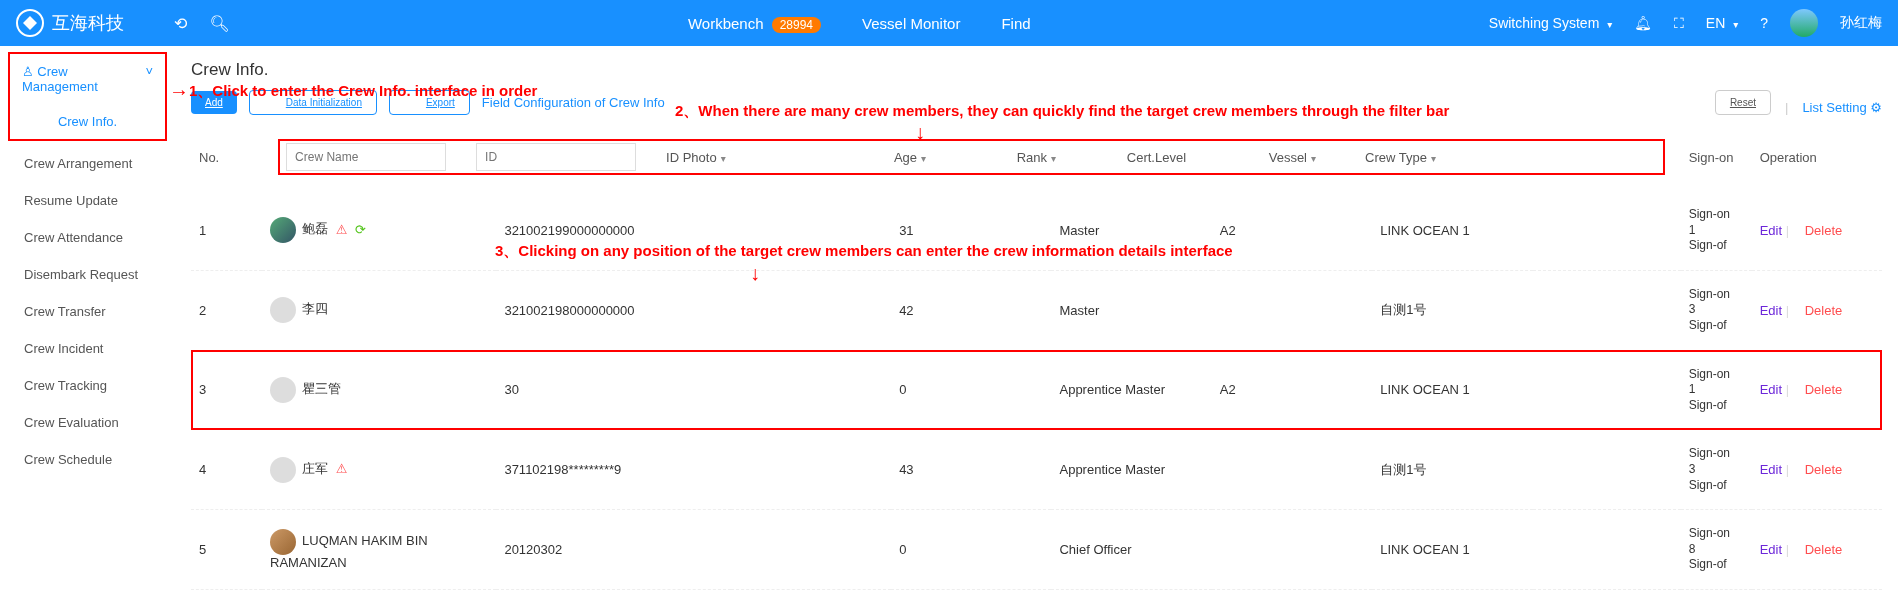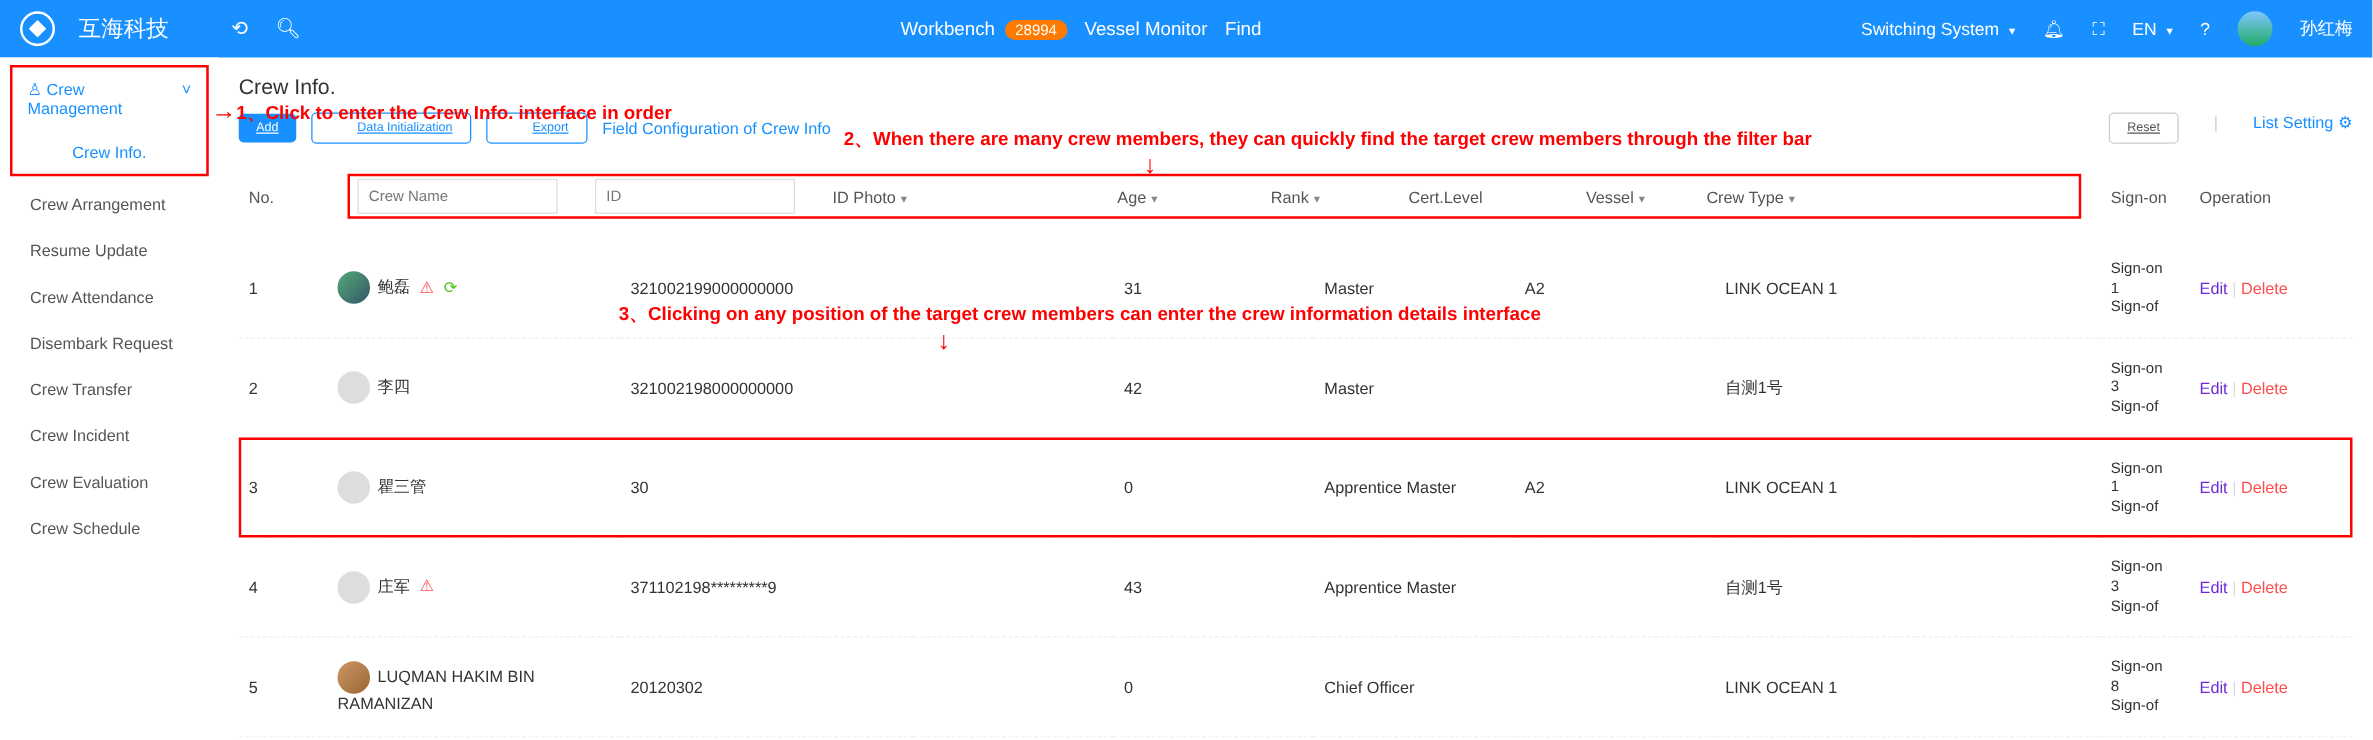--- a/index.html
+++ b/index.html
@@ -1,53 +1,53 @@
 <!DOCTYPE html>
 <html><head>
 <meta charset="utf-8">
 <style>
 * { margin:0; padding:0; box-sizing:border-box; font-family: -apple-system,"Segoe UI",Arial,sans-serif; }
 body { background:#fff; font-size:13px; color:#333; width:1898px; }
 .topbar { background:#1890ff; height:46px; display:flex; align-items:center; color:#fff; padding:0 16px; }
-.logo-wrap { display:flex; align-items:center; gap:19px; font-size:18px; font-weight:500; }
+.logo-wrap { display:flex; align-items:center; gap:8px; font-size:18px; font-weight:500; }
 .logo-ico { width:28px; height:28px; border:2px solid #fff; border-radius:50%; display:flex; align-items:center; justify-content:center; }
 .top-icons-left { display:flex; gap:22px; margin-left:50px; font-size:16px; }
-.top-nav { display:flex; gap:14px; margin-left:auto; margin-right:auto; font-size:15px; }
+.top-nav { display:flex; gap:41px; margin-left:auto; margin-right:auto; font-size:15px; }
 .badge { background:#ff7a00; border-radius:10px; padding:1px 8px; font-size:12px; margin-left:4px; }
 .top-right { display:flex; align-items:center; gap:22px; font-size:14px; }
 .top-right .avatar { width:28px; height:28px; border-radius:50%; background: linear-gradient(#7ec8ff,#2a6); }
 .layout { display:flex; }
 .sidebar { width:175px; background:#fff; padding-top:6px; }
 .side-group { border:2px solid #ff0000; margin:0 8px 4px 8px; padding:0; }
 .side-head { color:#1890ff; padding:10px 12px; display:flex; justify-content:space-between; font-size:13px; }
 .side-active { color:#1890ff; text-align:center; padding:10px 0; }
 .side-item { color:#555; padding:11px 24px; cursor:pointer; }
 .main { flex:1; padding:14px 16px 0 16px; position:relative; }
 .page-title { font-size:17px; color:#333; margin-bottom:10px; }
 .toolbar { display:flex; align-items:center; gap:12px; margin-bottom:8px; }
 .btn { border-radius:4px; padding:6px 14px; font-size:10px; cursor:pointer;text-decoration:underline; }
 .btn-primary { background:#1890ff; color:#fff; border:none; }
 .btn-outline { background:#fff; border:1px solid #1890ff; color:#1890ff;padding-left:36px; }
 .link { color:#1890ff; font-size:13px; cursor:pointer; }
-.toolbar-right { margin-left:auto; display:flex; align-items:flex-start; gap:28px;padding-left:42px; }
+.toolbar-right { margin-left:auto; display:flex; align-items:flex-end; gap:14px;padding-left:42px; }
 .btn-plain { background:#fff; border:1px solid #ccc; color:#555; }
 .divider { color:#ccc; }
 .filter-box { border:2px solid #ff0000; padding:2px 6px; display:flex; align-items:center; gap:0; position:relative; }
 .tbl { width:100%; border-collapse:collapse; }
 .tbl th { text-align:left; font-weight:normal; color:#555; padding:10px 8px; font-size:13px; }
 .tbl td { padding:16px 8px; font-size:13px; color:#333; vertical-align:middle; }
 .row-sep td { border-bottom:1px dashed #eee; }
 .th-input { border:1px solid #ddd; padding:6px 8px; width:160px; font-size:12px; color:#888; }
 .mini-av { width:26px; height:26px; border-radius:50%; background:#ddd; display:inline-block; vertical-align:middle; margin-right:6px; }
 .mini-av.img1 { background:linear-gradient(135deg,#5a7,#356); }
 .mini-av.img5 { background:linear-gradient(135deg,#c96,#963); }
 .warn-ico { color:#ff4d4f; margin-left:4px; }
 .ok-ico { color:#52c41a; margin-left:4px; }
 .op-link { color:#6d28d9; cursor:pointer; }
-.op-del { color:#ff4d4f; cursor:pointer; }
+.op-del { color:#ff4d4f; cursor:pointer;margin-left:12px; }
 .caret { font-size:10px; color:#888; margin-left:4px; }
 .row-outline { outline:2px solid #ff0000; outline-offset:-2px; }
 .ann { position:absolute; color:#ff0000; font-size:15px; pointer-events:none;font-weight:bold; }
 .ann-arrow { color:#ff0000; font-size:20px; }
 .col-no { width:60px; }
 .col-name { width:190px; }
 .col-id { width:190px; }
 .col-photo { width:130px; }
 .col-age { width:130px; }
 .col-rank { width:130px; }
@@ -102,20 +102,21 @@
         <span>˅</span>
       </div>
       <div class="side-active">Crew Info.</div>
     </div>
     <div class="side-item">Crew Arrangement</div>
     <div class="side-item">Resume Update</div>
     <div class="side-item">Crew Attendance</div>
     <div class="side-item">Disembark Request</div>
     <div class="side-item">Crew Transfer</div>
     <div class="side-item">Crew Incident</div>
+    <div class="side-item">Crew Tracking</div>
     <div class="side-item">Crew Evaluation</div>
     <div class="side-item">Crew Schedule</div>
   </div>
 
   <div class="main">
     <div class="page-title">Crew Info.</div>
 
     <div class="ann" style="left:-6px; top:32px;"><span class="ann-arrow">→</span><span>1、Click to enter the Crew Info. interface in order</span></div>
     <div class="ann" style="left:500px; top:56px;"><span>2、When there are many crew members, they can quickly find the target crew members through the filter bar</span></div>
     <div class="ann" style="left:740px; top:75px;"><span class="ann-arrow">↓</span></div>

